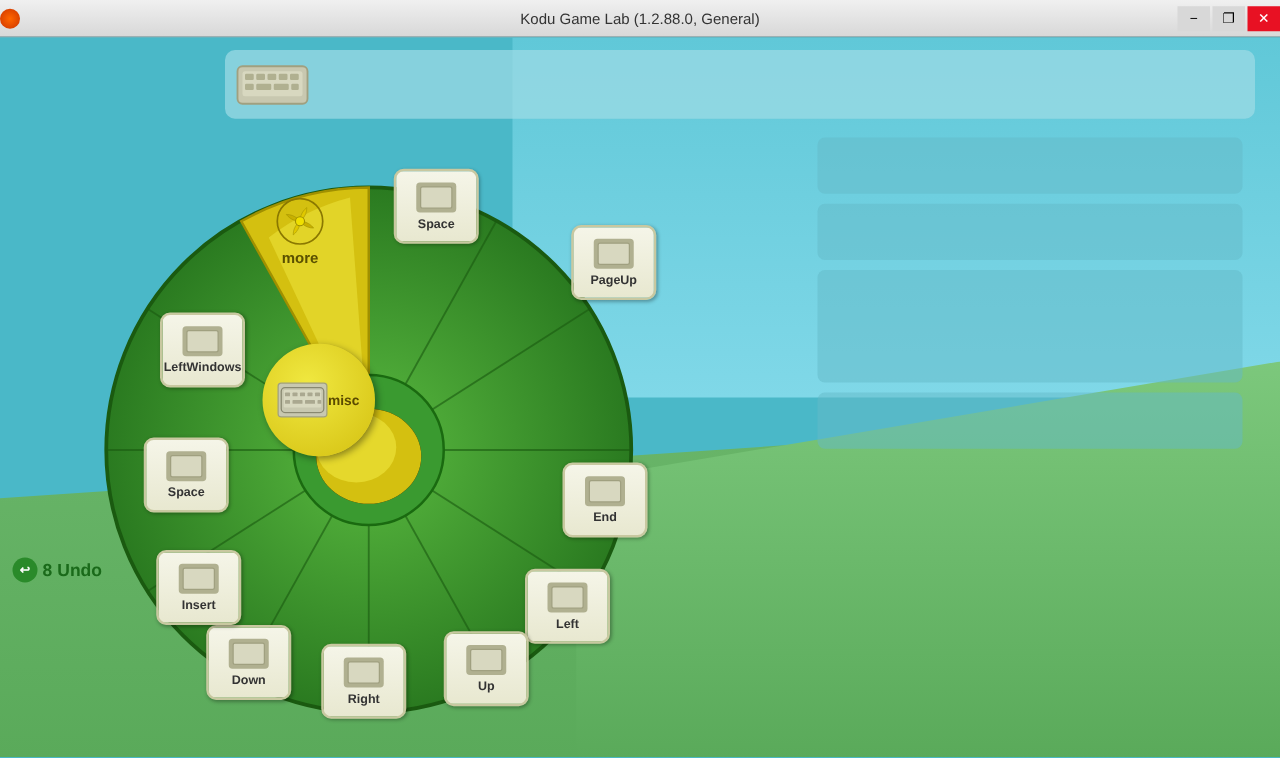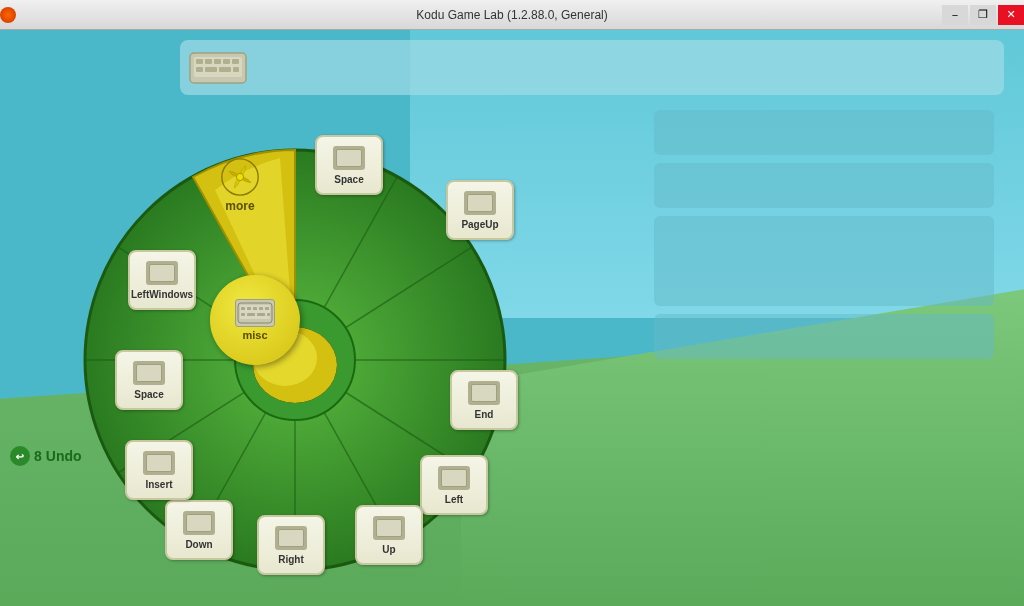--- a/index.html
+++ b/index.html
@@ -215,21 +215,21 @@
     .center-btn {
       position: absolute;
       top: 50%;
       left: 50%;
       transform: translate(-50%, -50%);
       width: 90px;
       height: 90px;
       background: radial-gradient(circle at 40% 35%, #f0e840, #d4c010);
       border-radius: 50%;
       display: flex;
-      flex-direction: column;
+      flex-direction: row;
       align-items: center;
       justify-content: center;
       cursor: pointer;
       box-shadow: 2px 2px 6px rgba(0,0,0,0.4);
       z-index: 10;
     }
     .center-btn-icon {
       width: 40px;
       height: 28px;
       background: #c8c8b0;
@@ -401,21 +401,21 @@
 
     <div class="wheel-item" style="position:absolute; top:55px; left:255px;">
       <div class="wheel-item-btn">
         <div class="wheel-item-icon">
           <div class="key-icon-inner"></div>
         </div>
         <span class="wheel-item-label">Space</span>
       </div>
     </div>
 
-    <div class="wheel-item" style="position:absolute; top:100px; left:358px;padding-left:28px;">
+    <div class="wheel-item" style="position:absolute; top:100px; left:369px;padding-left:28px;">
       <div class="wheel-item-btn">
         <div class="wheel-item-icon">
           <div class="key-icon-inner"></div>
         </div>
         <span class="wheel-item-label">PageUp</span>
       </div>
     </div>
 
 
     <div class="wheel-item" style="position:absolute; top:290px; left:390px;">

